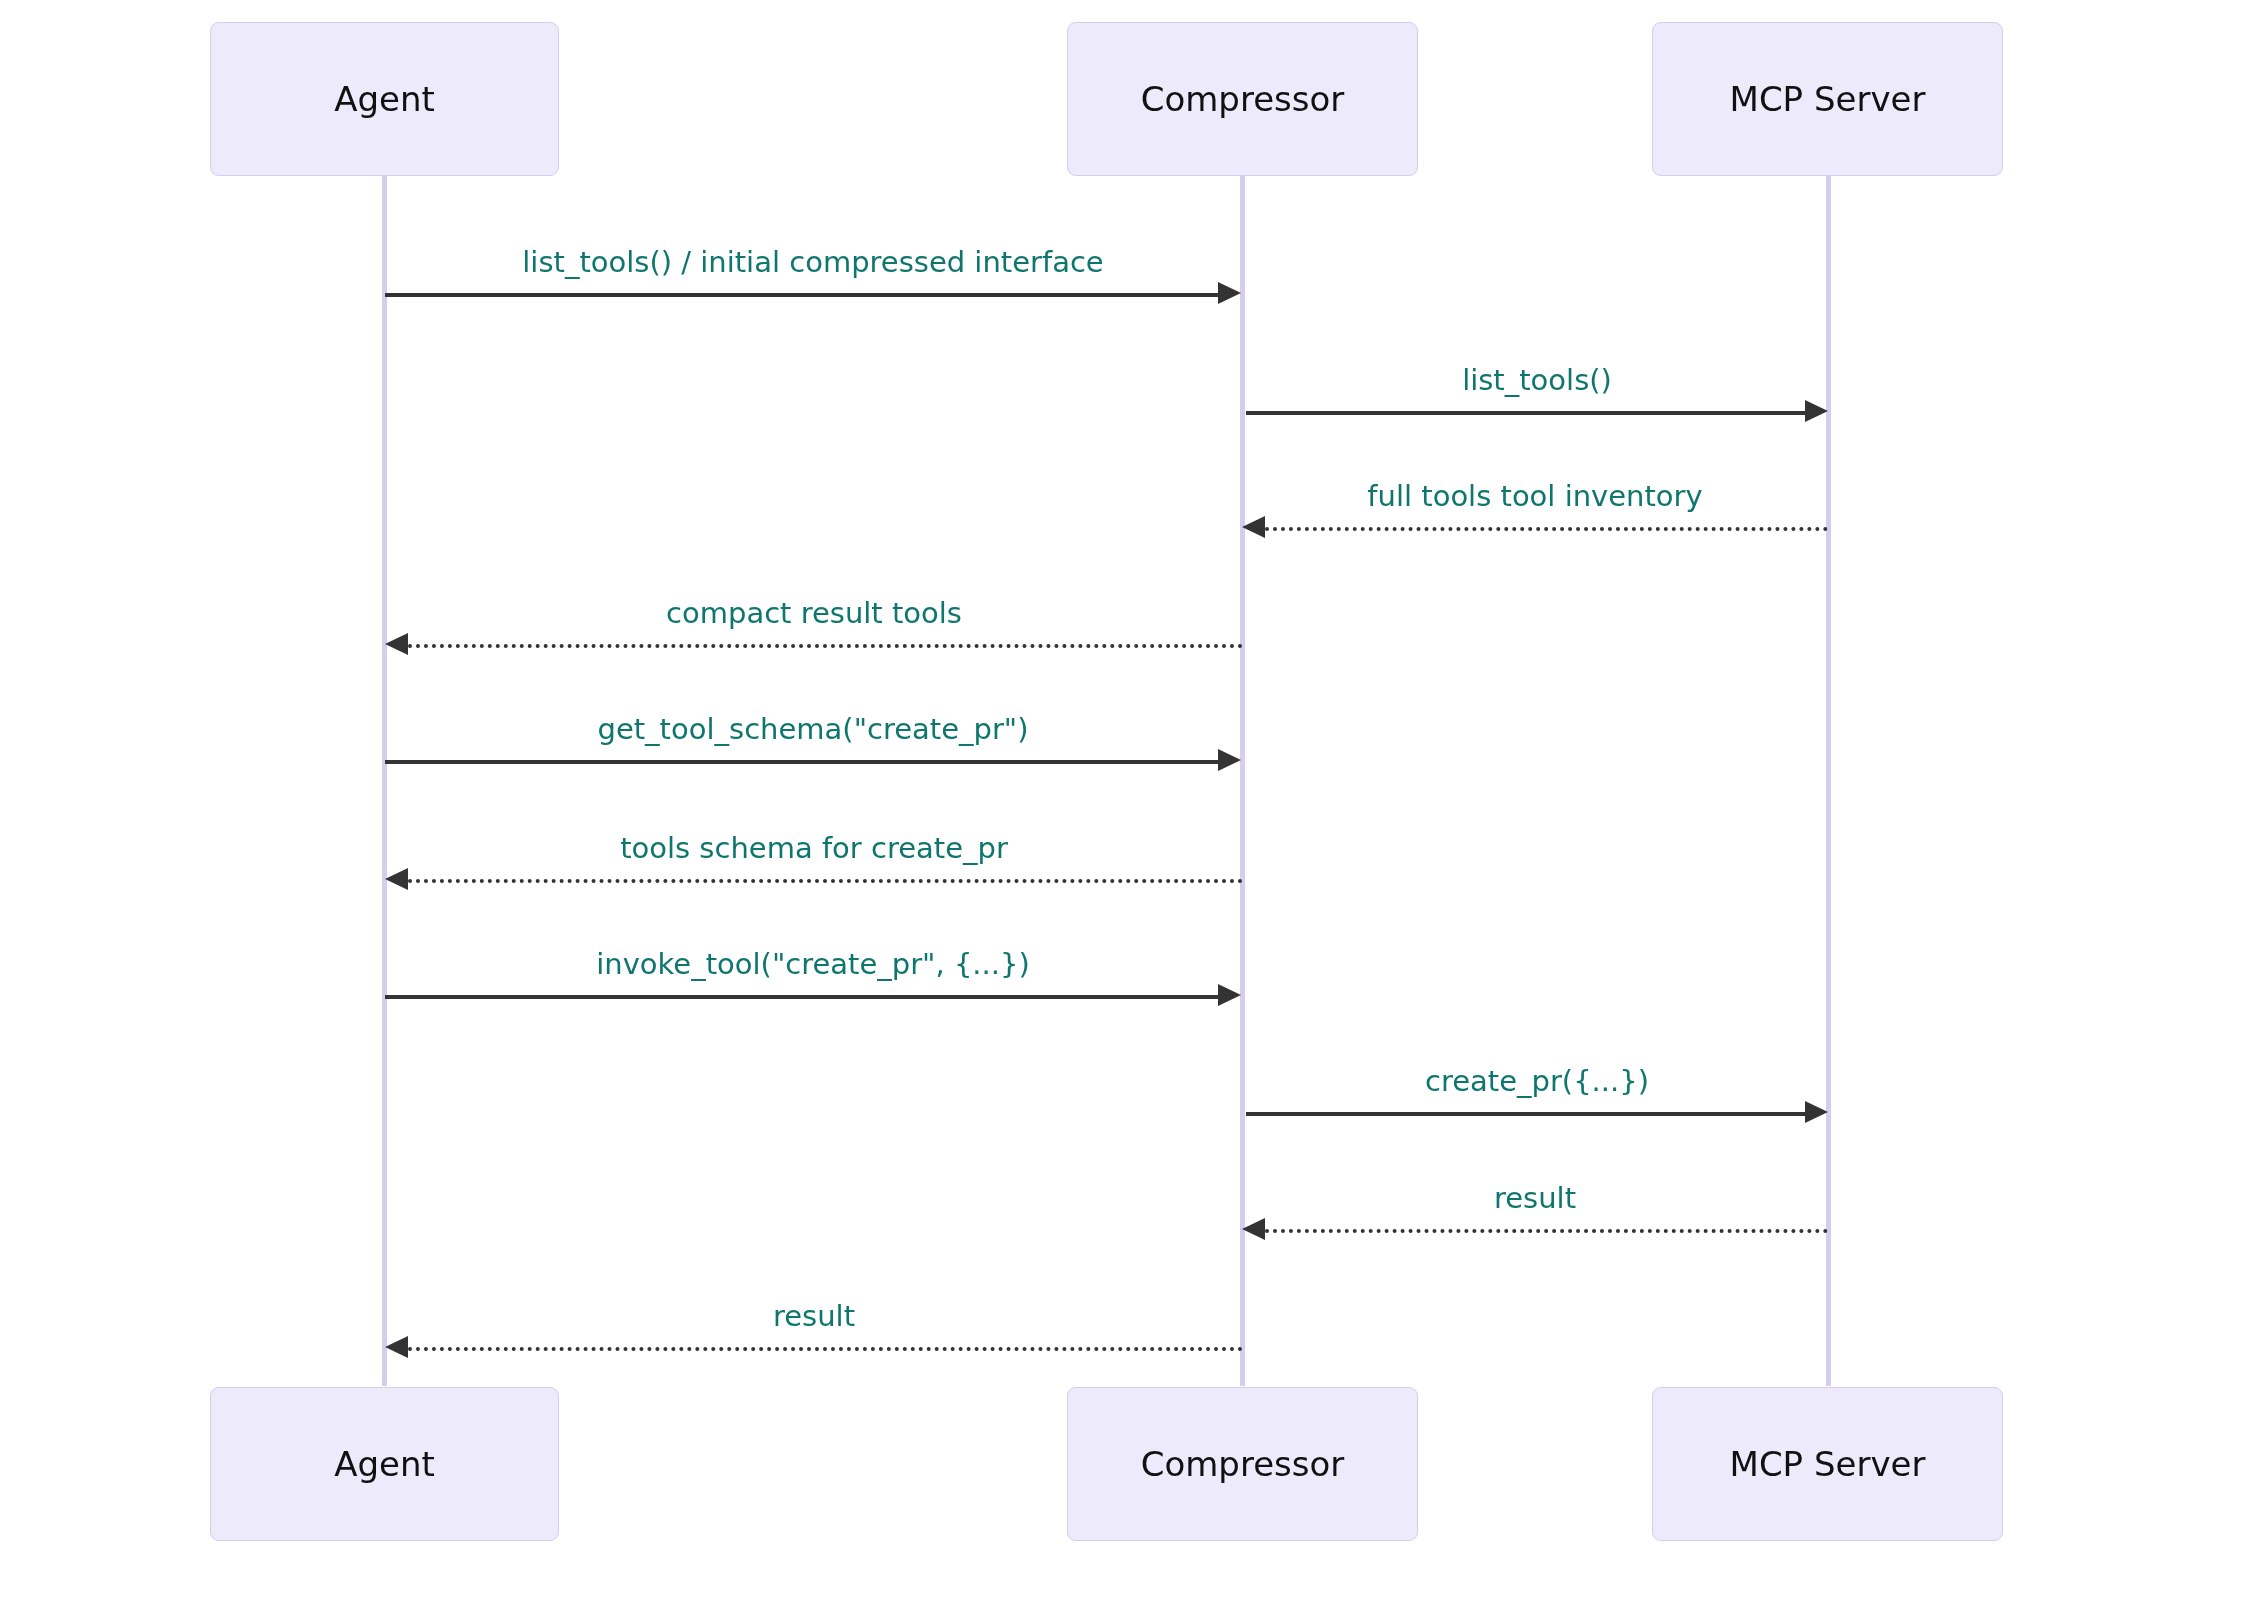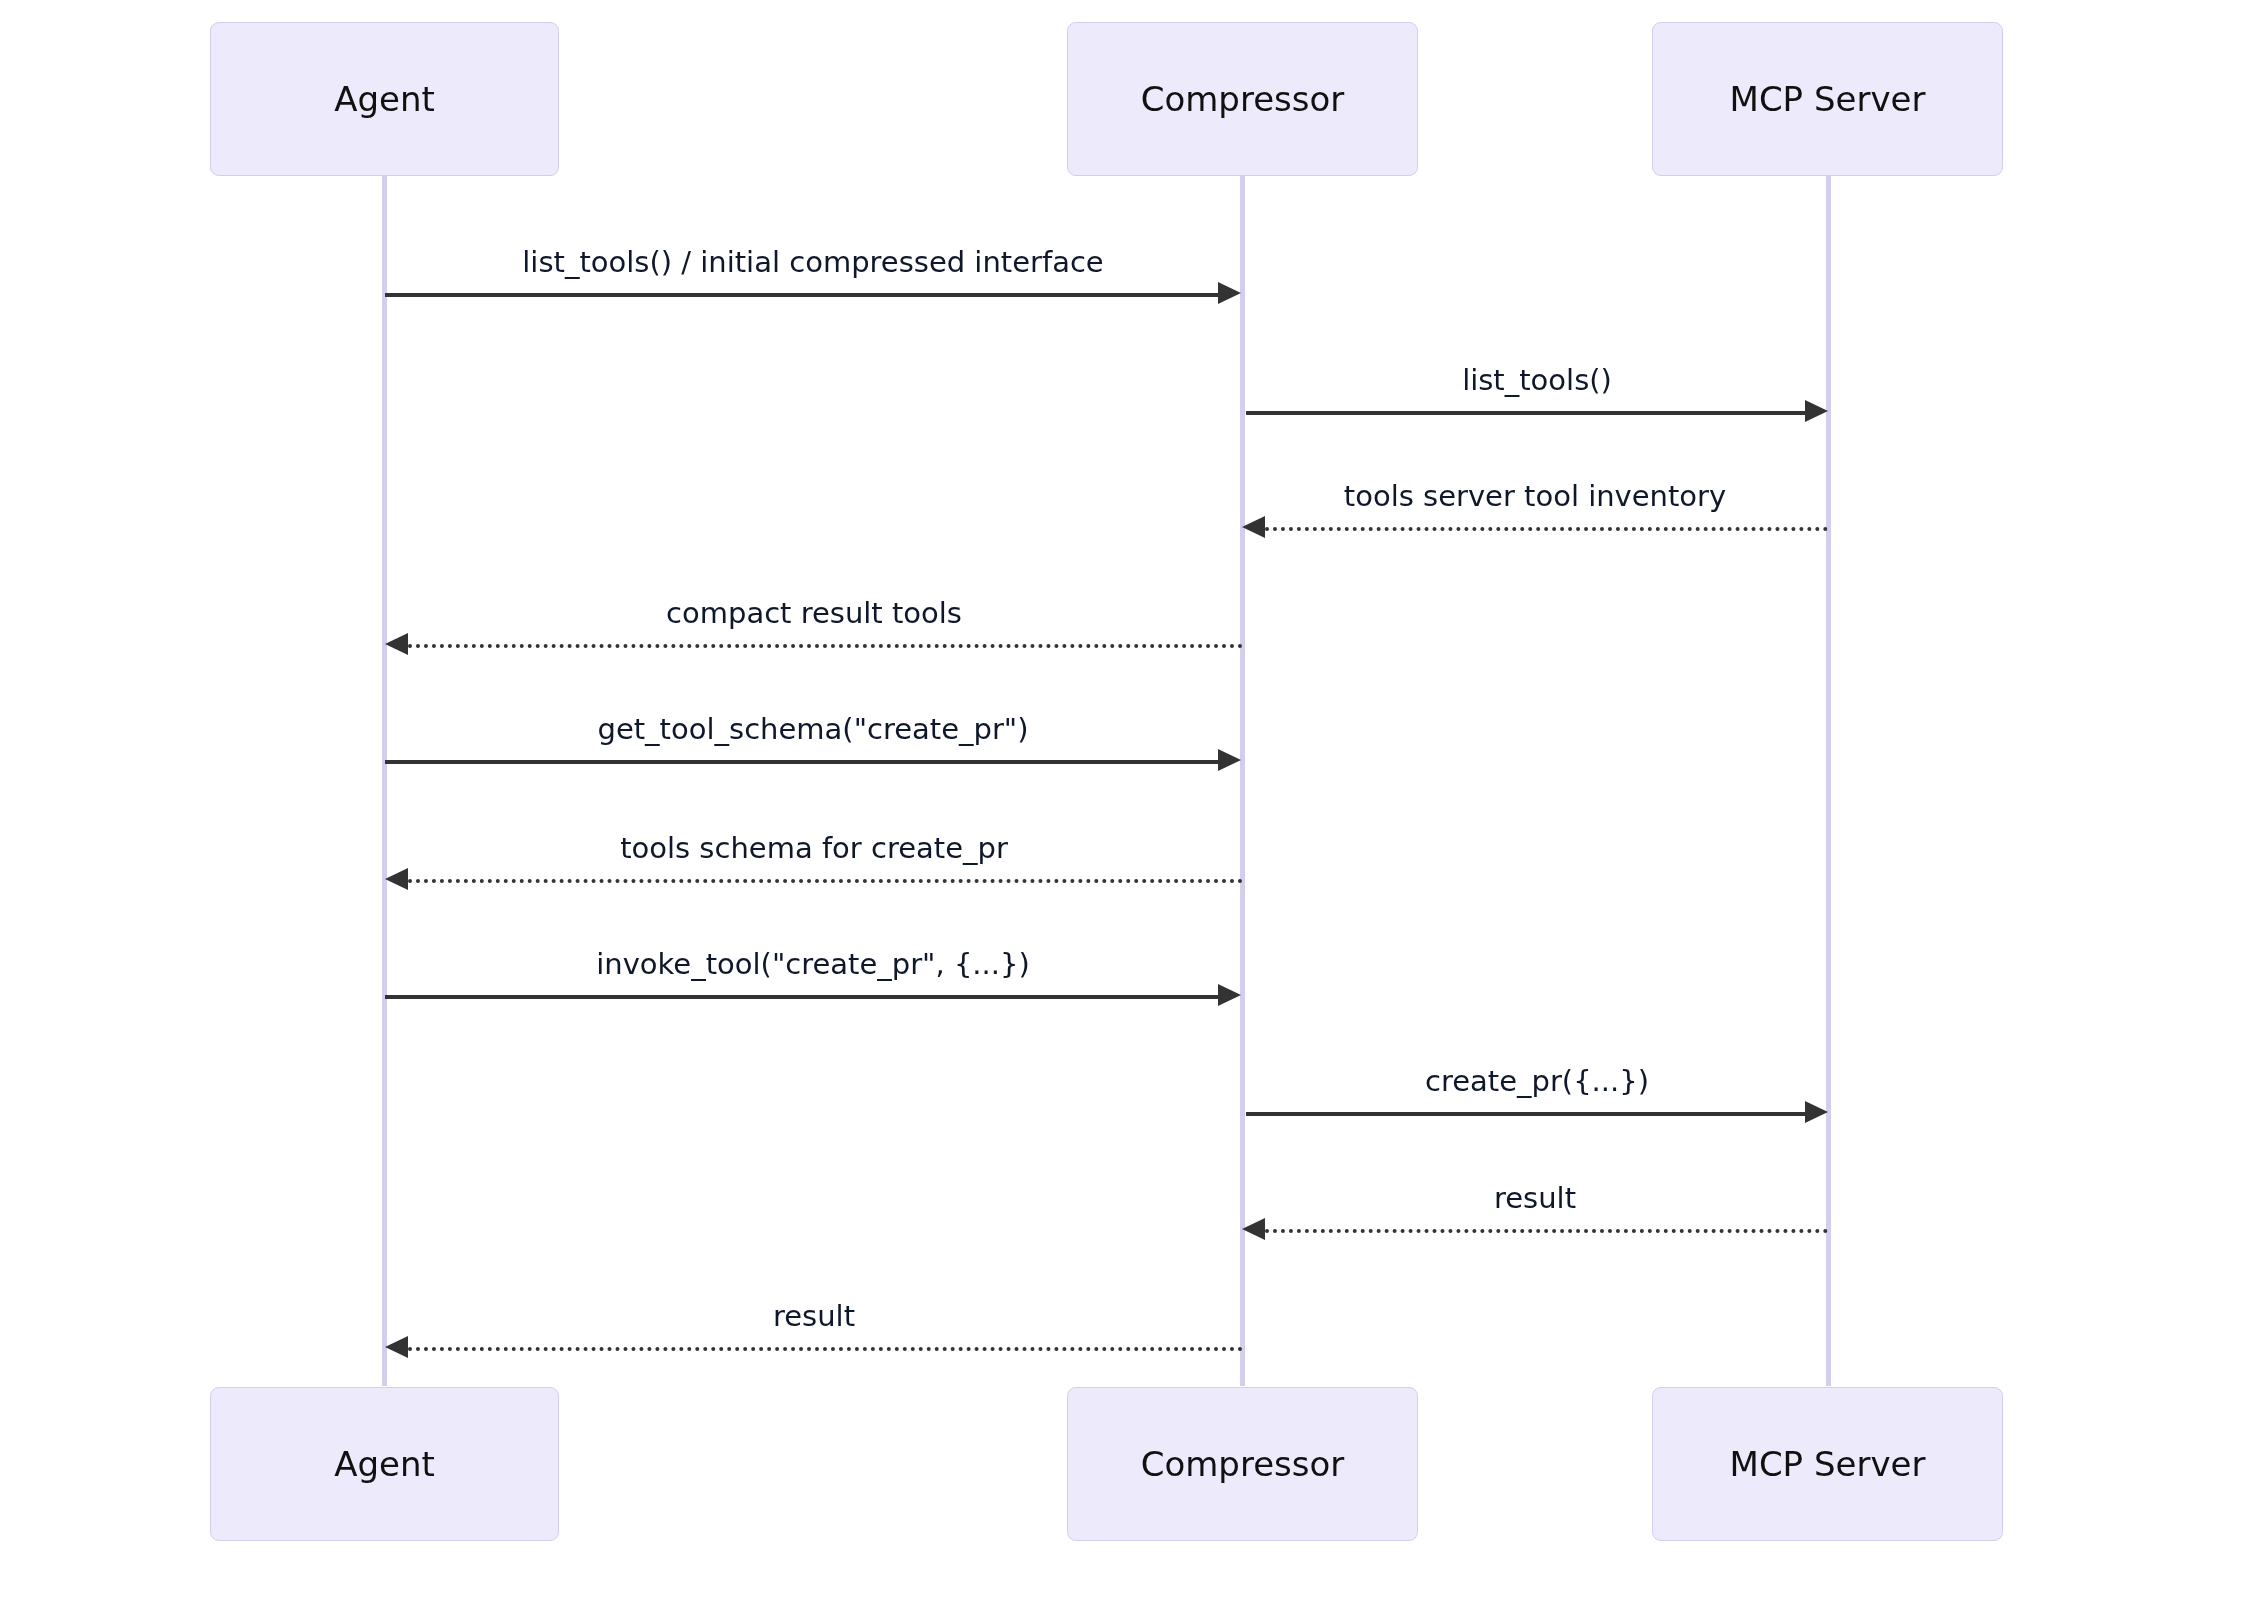--- a/index.html
+++ b/index.html
@@ -59,21 +59,21 @@
   }
   .msg-line.dashed {
     border-top: 4.4px dotted #333333;
   }
   .msg-label {
     position: absolute;
     bottom: 16px;
     width: 100%;
     text-align: center;
     font-size: 29px;
-    color: #0f172a;
+    color: #0f766e;
     font-family: "DejaVu Sans", sans-serif;
     white-space: nowrap;
     line-height: 1;
   }
   .arrowhead {
     position: absolute;
     top: -11.5px;
     width: 0;
     height: 0;
   }
@@ -115,21 +115,21 @@
     <div class="arrowhead right" style="left:833px;"></div>
   </div>
 
   <div class="msg" style="left:1246px; top:411px; width:582px;">
     <div class="msg-label">list_tools()</div>
     <div class="msg-line" style="width:559px;"></div>
     <div class="arrowhead right" style="left:559px;"></div>
   </div>
 
   <div class="msg" style="left:1242px; top:527px; width:586px;">
-    <div class="msg-label">tools server tool inventory</div>
+    <div class="msg-label">full tools tool inventory</div>
     <div class="msg-line dashed" style="left:23px; width:563px;"></div>
     <div class="arrowhead left" style="left:0px;"></div>
   </div>
 
   <div class="msg" style="left:385px; top:644px; width:858px;">
     <div class="msg-label">compact result tools</div>
     <div class="msg-line dashed" style="left:23px; width:835px;"></div>
     <div class="arrowhead left" style="left:0px;"></div>
   </div>
 

